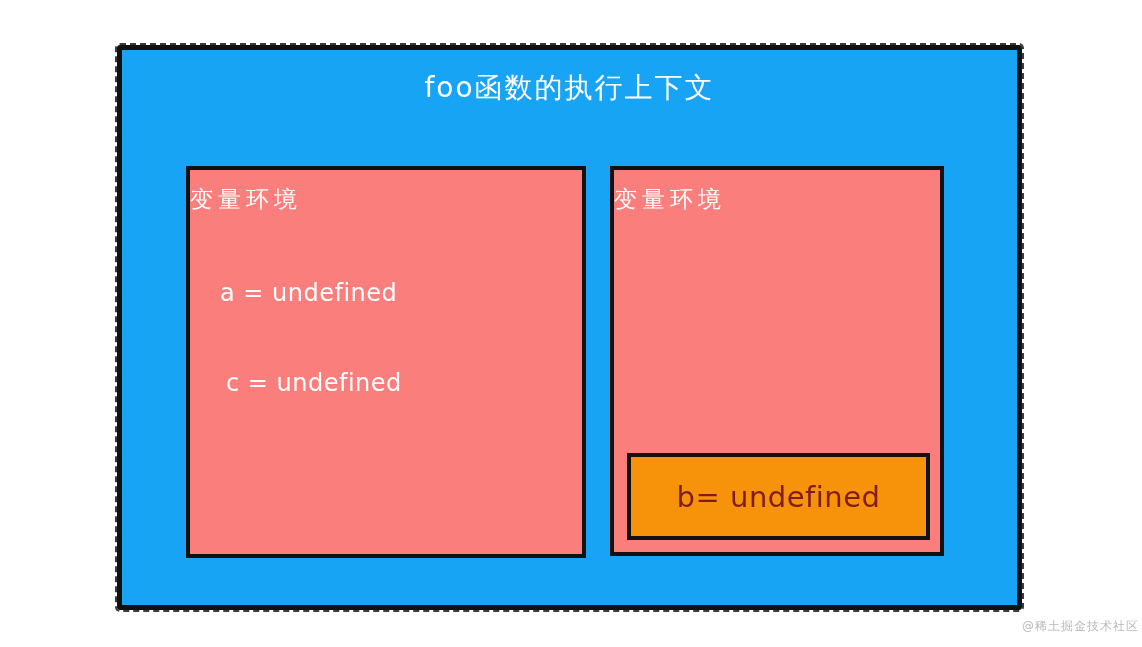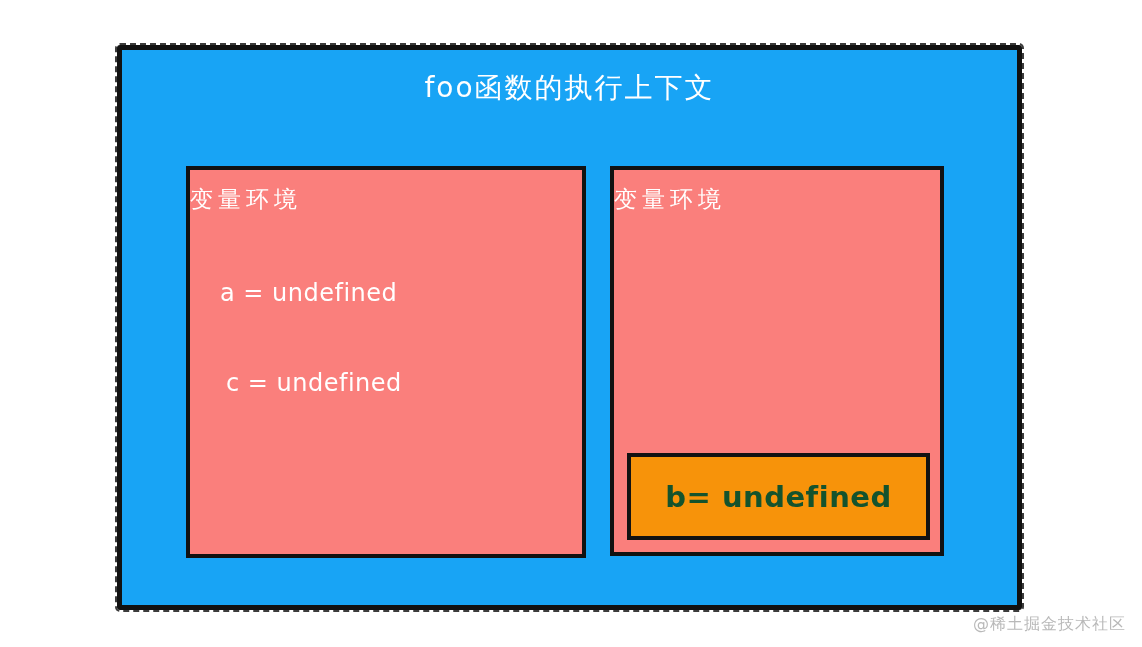--- a/index.html
+++ b/index.html
@@ -116,34 +116,33 @@
     width: 303px;
     height: 87px;
     background: #f7930a;
     border: 4px solid #121212;
     box-sizing: border-box;
     display: flex;
     align-items: center;
     justify-content: center;
   }
   .tdz-label {
-    color: #14532d;
+    color: #7f1d1d;
     font-size: 29px;
     white-space: nowrap;
     letter-spacing: .5px;
-    font-weight: bold;
   }
 
   
   .watermark {
     position: absolute;
-    right: 16px;
+    right: 3px;
     bottom: 12px;
     color: #b9b9b9;
-    font-size: 16px;
+    font-size: 12px;
     letter-spacing: 1px;
     white-space: nowrap;
   }
 </style>
 </head>
 <body>
 
 <div class="ctx-box">
 
   <div class="ctx-title">foo函数的执行上下文</div>

